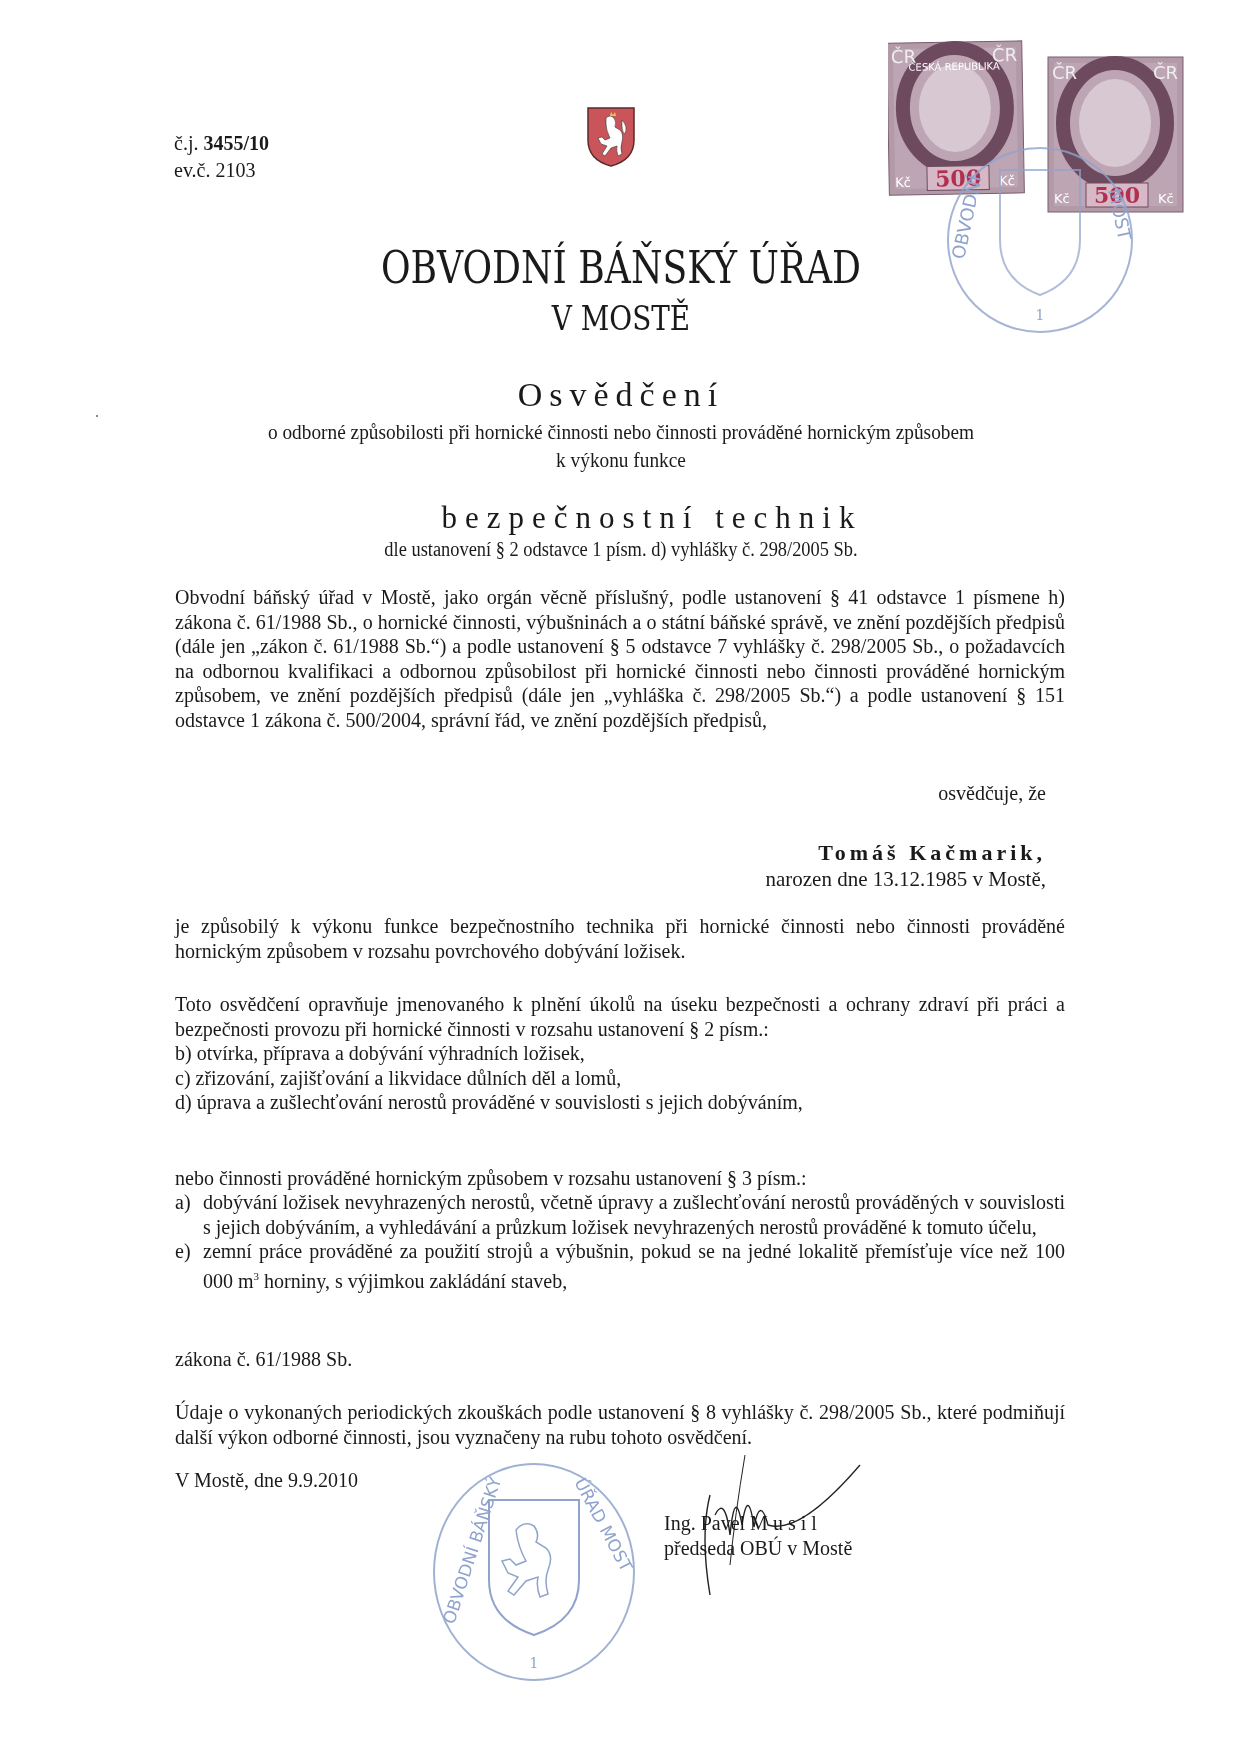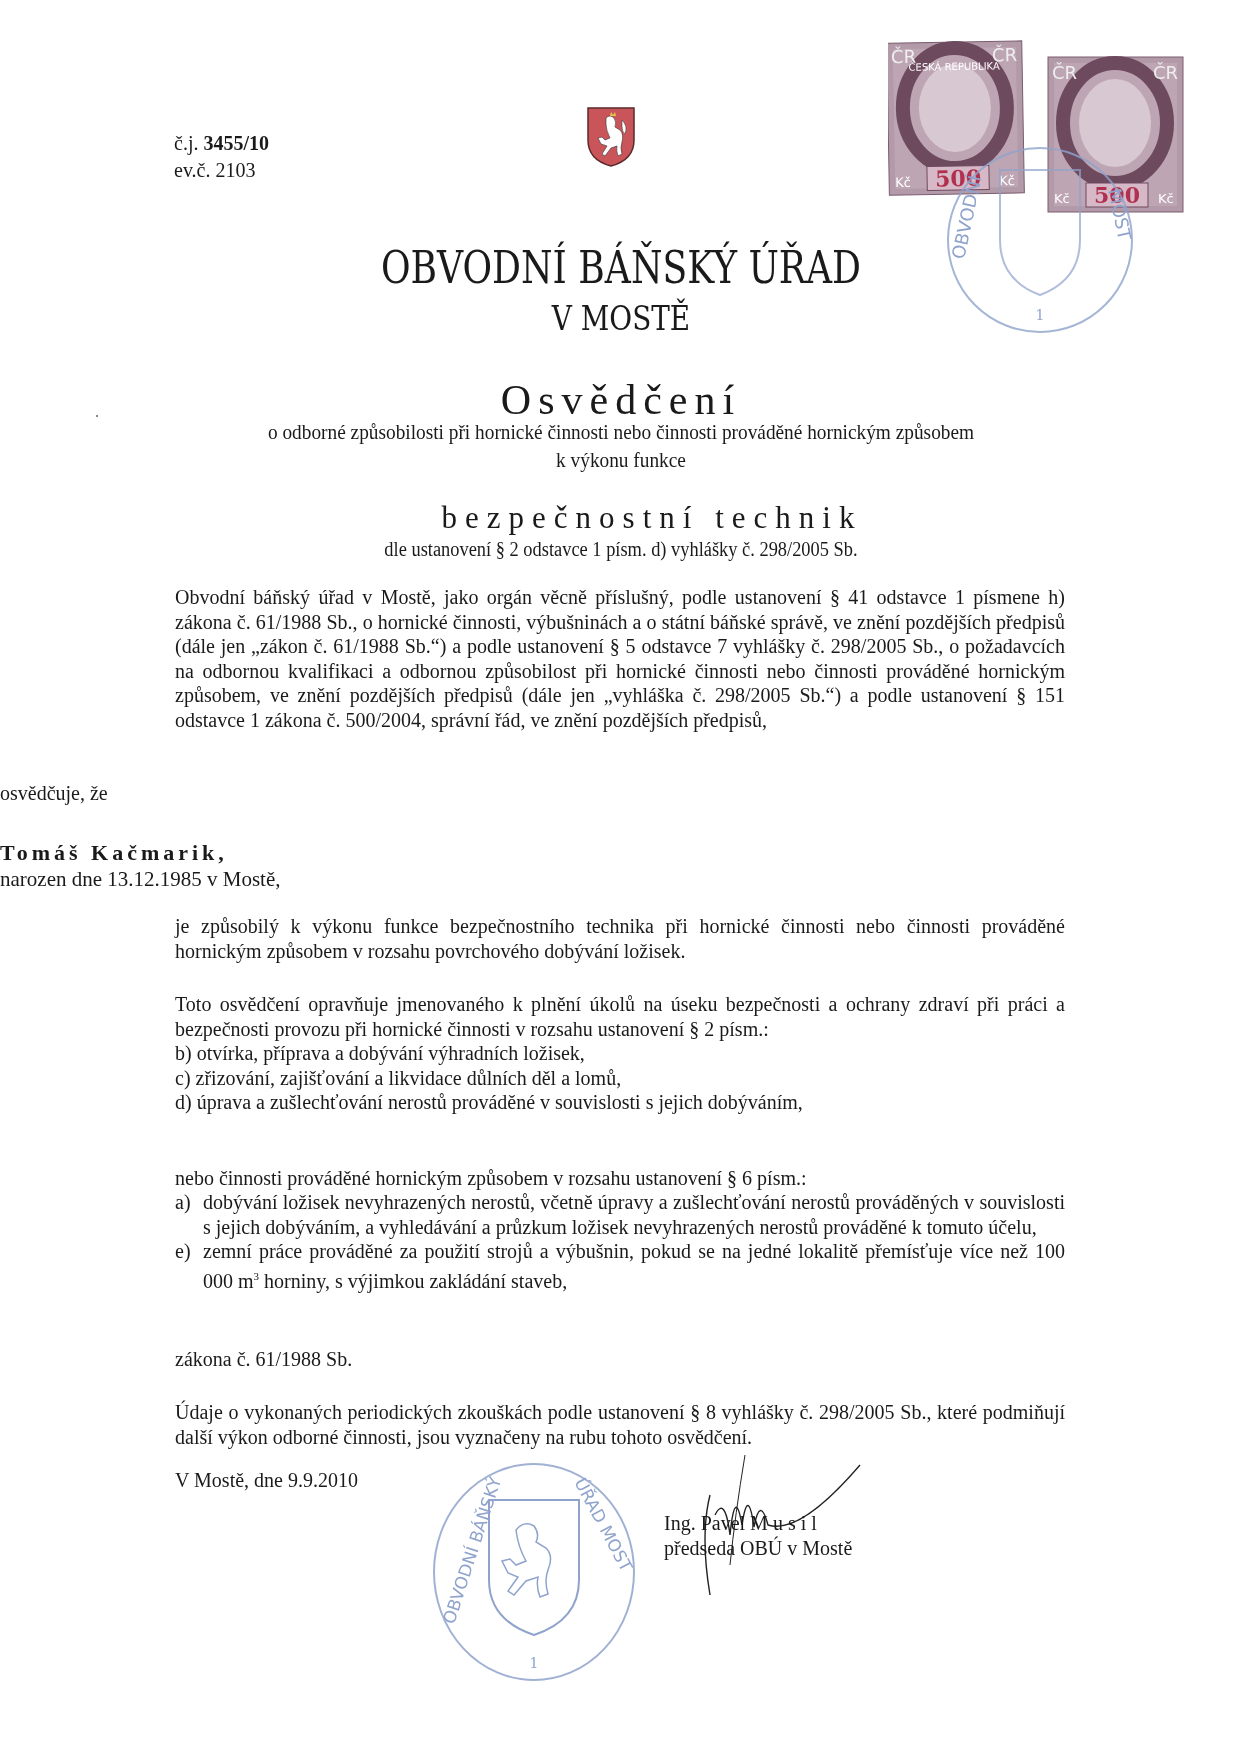--- a/index.html
+++ b/index.html
@@ -7,26 +7,26 @@
          font-family: "Liberation Serif", serif; color: #1a1a1a; }
   .abs { position: absolute; }
   .ref { left: 174px; top: 130px; font-size: 20px; line-height: 27px; }
   .ref b { font-weight: bold; }
   .crest { left: 586px; top: 106px; width: 50px; height: 62px; }
   .stamps { left: 888px; top: 40px; width: 300px; height: 180px; }
   .seal-top { left: 940px; top: 140px; width: 200px; height: 200px; }
   .office { left: 0; width: 1242px; text-align: center; }
   .office-title { top: 242px; font-family: "DejaVu Serif", serif; font-size: 44px; letter-spacing: 0px; font-weight: normal; transform: scaleX(0.82); transform-origin: center; }
   .office-sub { top: 298px; font-family: "DejaVu Serif", serif; font-size: 34px; transform: scaleX(0.82); transform-origin: center; }
-  .cert-title { top: 376px; font-size: 42px; letter-spacing: 7px; }
+  .cert-title { top: 376px; font-size: 34px; letter-spacing: 7px; }
   .cert-sub { top: 418px; font-size: 21px; line-height: 28px; transform: scaleX(0.92); }
   .func { top: 500px; font-size: 31px; letter-spacing: 8px; padding-left: 31px; }
   .func-basis { top: 538px; font-size: 20px; transform: scaleX(0.92); }
   .para { left: 175px; width: 890px; font-size: 20px; line-height: 24.5px; text-align: justify; }
-  .center-line { left: 0; width: 1046px; text-align: left; font-size: 20px; }
+  .center-line { left: 0; width: 1046px; text-align: right; font-size: 20px; }
   .name { top: 840px; font-size: 22px; font-weight: bold; letter-spacing: 4px; }
   .born { top: 867px; font-size: 21px; }
   .list { left: 175px; width: 890px; font-size: 20px; line-height: 24.5px; }
   .list .item { display: block; }
   .alist { left: 175px; width: 890px; font-size: 20px; line-height: 24.5px; }
   .alist .row { display: flex; text-align: justify; }
   .alist .lbl { width: 28px; flex: none; }
   .alist .txt { flex: 1; text-align: justify; }
   .sig-block { left: 664px; top: 1511px; font-size: 20px; line-height: 25px; }
   .sig-block .spaced { letter-spacing: 5px; }
@@ -114,21 +114,21 @@
 <div class="abs para" style="top:914px;">je způsobilý k výkonu funkce bezpečnostního technika při hornické činnosti nebo činnosti prováděné hornickým způsobem v rozsahu povrchového dobývání ložisek.</div>
 
 <div class="abs para" style="top:992px;">Toto osvědčení opravňuje jmenovaného k plnění úkolů na úseku bezpečnosti a ochrany zdraví při práci a bezpečnosti provozu při hornické činnosti v rozsahu ustanovení § 2 písm.:</div>
 
 <div class="abs list" style="top:1041px;">
   <span class="item">b) otvírka, příprava a dobývání výhradních ložisek,</span>
   <span class="item">c) zřizování, zajišťování a likvidace důlních děl a lomů,</span>
   <span class="item">d) úprava a zušlechťování nerostů prováděné v souvislosti s jejich dobýváním,</span>
 </div>
 
-<div class="abs para" style="top:1166px;">nebo činnosti prováděné hornickým způsobem v rozsahu ustanovení § 6 písm.:</div>
+<div class="abs para" style="top:1166px;">nebo činnosti prováděné hornickým způsobem v rozsahu ustanovení § 3 písm.:</div>
 
 <div class="abs alist" style="top:1190px;">
   <div class="row">
     <span class="lbl">a)</span>
     <span class="txt">dobývání ložisek nevyhrazených nerostů, včetně úpravy a zušlechťování nerostů prováděných v souvislosti s jejich dobýváním, a vyhledávání a průzkum ložisek nevyhrazených nerostů prováděné k tomuto účelu,</span>
   </div>
   <div class="row">
     <span class="lbl">e)</span>
     <span class="txt"><span>zemní práce prováděné za použití strojů a výbušnin, pokud se na jedné lokalitě přemísťuje více než 100 000 m</span><sup style="font-size:11px;">3</sup><span> horniny, s výjimkou zakládání staveb,</span></span>
   </div>

